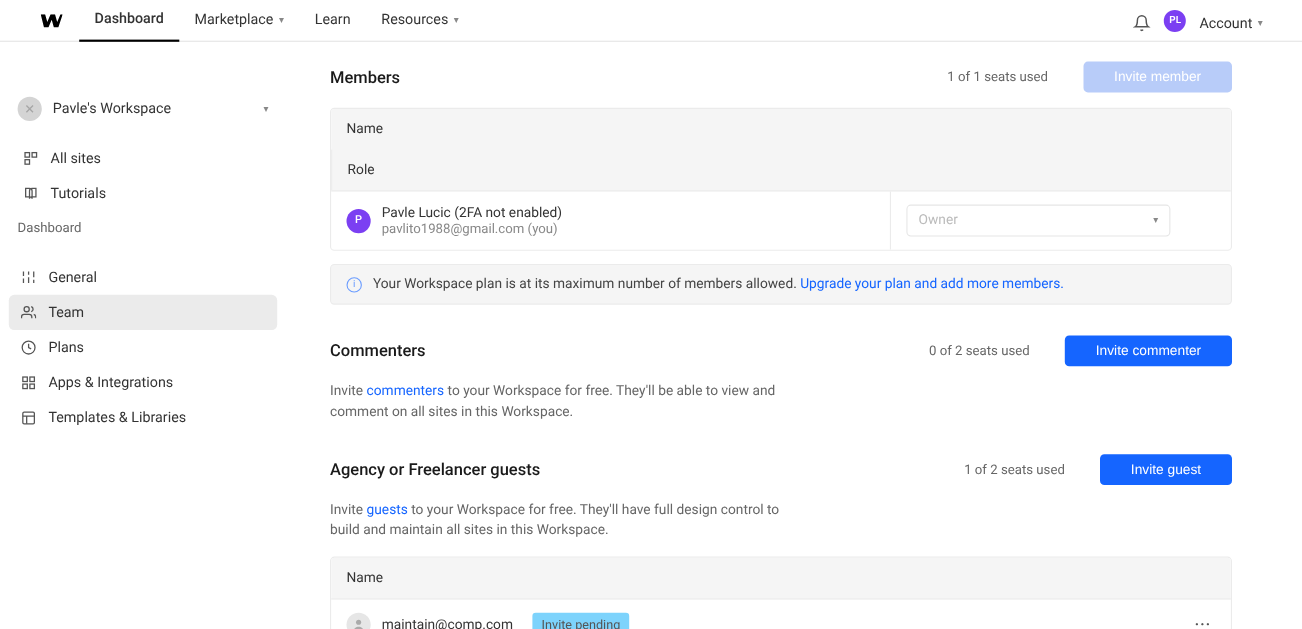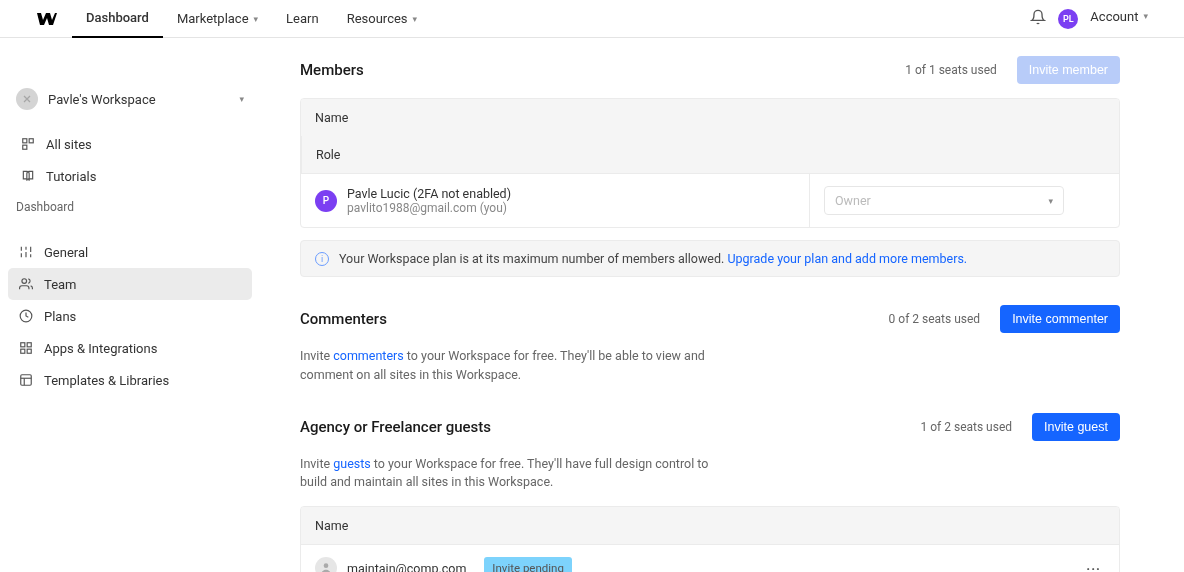--- a/index.html
+++ b/index.html
@@ -2,21 +2,21 @@
 <html><head>
 <meta charset="utf-8">
 <style>
   * { box-sizing: border-box; margin: 0; padding: 0; }
   body { font-family: -apple-system, BlinkMacSystemFont, "Segoe UI", Roboto, Arial, sans-serif; font-size: 13px; color: #333; background:#fff;}
   .topbar { height: 38px; border-bottom: 1px solid #e4e4e4; display:flex; align-items:center; padding: 0 36px; justify-content:space-between;}
   .topbar-left { display:flex; align-items:center; gap: 0px; }
   .logo { width:22px; height:22px; margin-right: 14px; display:flex; align-items:center; justify-content:center;}
   .nav-item { padding: 0 14px; height:38px; display:flex; align-items:center; color:#333; font-size:13px; cursor:pointer; gap:5px;}
   .nav-item.active { border-bottom: 2px solid #000; font-weight:500;}
-  .topbar-right { display:flex; align-items:flex-start; gap:12px;}
+  .topbar-right { display:flex; align-items:flex-end; gap:12px;}
   .avatar-badge { width:20px; height:20px; border-radius:50%; background:#7b3ff2; color:#fff; font-size:9px; font-weight:600; display:flex; align-items:center; justify-content:center;}
   .account-menu { display:flex; align-items:center; gap:5px; cursor:pointer; font-size:13px;}
   .chevron { font-size:9px; color:#888;}
 
   .layout { display:flex; }
   .sidebar { width: 260px; padding: 18px 8px; }
   .workspace-selector { display:flex; align-items:center; gap:10px; padding:4px 8px; cursor:pointer;margin-top:28px;}
   .ws-avatar { width:22px; height:22px; border-radius:50%; background:#d4d4d4; display:flex; align-items:center; justify-content:center;}
   .ws-avatar svg{opacity:.6}
   .ws-name { flex:1; font-size:13px; color:#333;}
@@ -25,24 +25,24 @@
   .sidebar-item { display:flex; align-items:center; gap:10px; padding:8px 10px; border-radius:5px; cursor:pointer; color:#333; font-size:13px;}
   .sidebar-item .ic { width:16px; height:16px; display:flex; align-items:center; justify-content:center; color:#555;}
   .sidebar-item.active { background:#ebebeb; }
   .sidebar-indent { padding-left:2px;}
 
   .main { flex:1; padding: 18px 40px; max-width: 900px;}
   .section { margin-bottom: 28px; }
   .section-header { display:flex; align-items:center; justify-content:space-between; margin-bottom:14px;}
   .section-title { font-size:15px; font-weight:500; color:#1a1a1a;}
   .seats-info { font-size:12px; color:#666; }
-  .btn { border:none; border-radius:4px; padding:7px 12px; font-size:12.5px; font-weight:500; cursor:pointer;}
+  .btn { border:none; border-radius:4px; padding:7px 28px; font-size:12.5px; font-weight:500; cursor:pointer;}
   .btn-primary { background:#1565ff; color:#fff;}
   .btn-primary-muted { background:#b8ccf9; color:#fff;}
-  .header-right { display:flex; align-items:center; gap:20px;}
+  .header-right { display:flex; align-items:center; gap:32px;}
   .card { border:1px solid #ebebeb; border-radius:4px; overflow:hidden;}
   .thead-row { display:flex; background:#f5f5f5; border-bottom:1px solid #ebebeb;flex-direction:column;}
   .th { padding:11px 14px; font-size:12.5px; color:#333; font-weight:400;}
   .col-name { flex:1; }
   .col-role { width: 310px; border-left:1px solid #ebebeb;}
   .tbody-row { display:flex; align-items:center; }
   .td { padding:12px 14px; }
   .member-cell { display:flex; align-items:center; gap:10px;}
   .member-avatar { width:22px; height:22px; border-radius:50%; background:#7b3ff2; color:#fff; font-size:10px; display:flex; align-items:center; justify-content:center; font-weight:500;}
   .member-name-line { font-size:12.5px; color:#333;}

